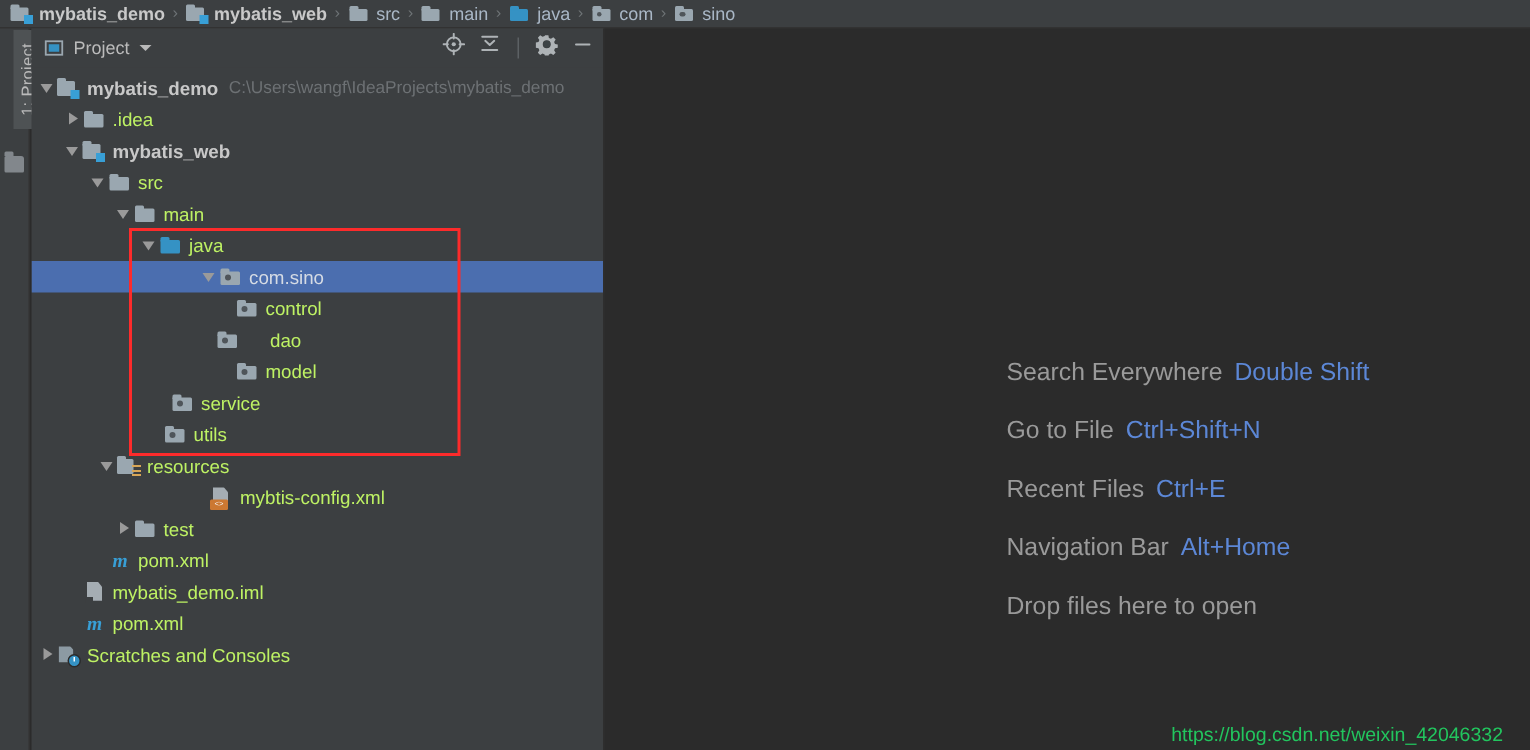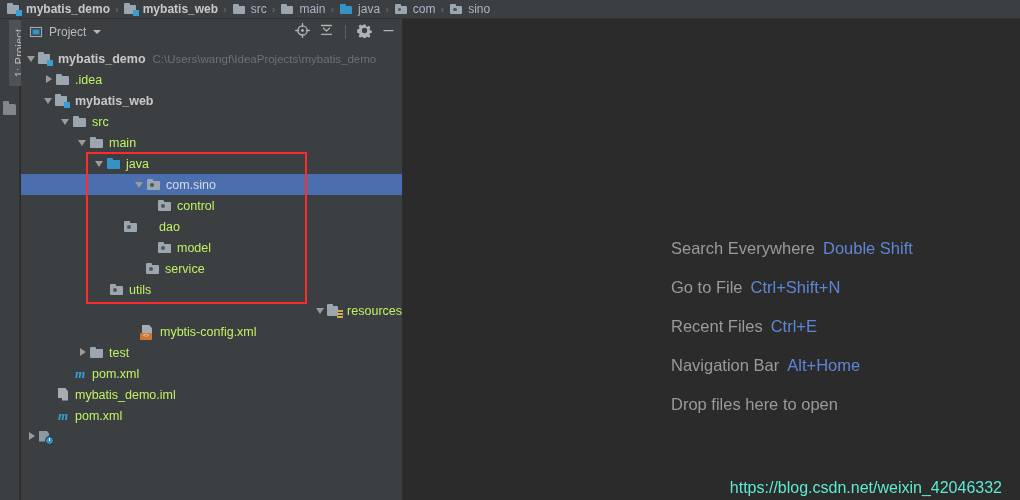--- a/index.html
+++ b/index.html
@@ -369,22 +369,22 @@
     font-size: 16.5px;
     color: #9a9a9a;
   }
   .hint-key {
     color: #5c87d6;
     margin-left: 8px;
   }
   .watermark {
     position: absolute;
     right: 18px; bottom: 10px;
-    color: #5eead4;
-    font-size: 16px;
+    color: #22c55e;
+    font-size: 13px;
     margin-left: 21px;
   }
 </style>
 </head>
 <body>
 
 <div id="app">
 
   <div class="navbar" id="navbar">
       <span class="crumb bold">
@@ -525,49 +525,49 @@
           </span>
           <span class="name lbl">com.sino</span>
         </div>
         <div class="row" style="padding-left: 125px;">
           <span class="arrow "></span>
           <span class="ico ic-package">
             <i class="dot"></i>
           </span>
           <span class="name lbl">control</span>
         </div>
-        <div class="row" style="padding-left: 75px; gap: 16px;">
+        <div class="row" style="padding-left: 96px; gap: 16px;">
           <span class="arrow "></span>
           <span class="ico ic-package">
             <i class="dot"></i>
           </span>
           <span class="name lbl">dao</span>
         </div>
         <div class="row" style="padding-left: 125px;">
           <span class="arrow "></span>
           <span class="ico ic-package">
             <i class="dot"></i>
           </span>
           <span class="name lbl">model</span>
         </div>
-        <div class="row" style="padding-left: 113px;">
+        <div class="row" style="padding-left: 82px;">
           <span class="arrow "></span>
           <span class="ico ic-package">
             <i class="dot"></i>
           </span>
           <span class="name lbl">service</span>
         </div>
         <div class="row" style="padding-left: 77px;">
           <span class="arrow "></span>
           <span class="ico ic-package">
             <i class="dot"></i>
           </span>
           <span class="name lbl">utils</span>
         </div>
-        <div class="row" style="padding-left: 46px; justify-content: flex-end;">
+        <div class="row" style="padding-left: 46px;">
           <span class="arrow down"></span>
           <span class="ico ic-resources">
             <i class="bars"></i>
           </span>
           <span class="name lbl">resources</span>
         </div>
         <div class="row" style="padding-left: 108px;">
           <span class="arrow "></span>
           <span class="ico ic-xml">
             <i class="tag">&lt;&gt;</i>
@@ -594,20 +594,21 @@
         <div class="row" style="padding-left: 23px;">
           <span class="arrow "></span>
           <span class="ico ic-maven">m</span>
           <span class="name lbl">pom.xml</span>
         </div>
         <div class="row" style="padding-left: 6px;">
           <span class="arrow right"></span>
           <span class="ico ic-scratch">
             <i class="clock"></i>
           </span>
+          <span class="name lbl">Scratches and Consoles</span>
         </div>
       </div>
   </div>
 
   <div class="annot-box"></div>
 
   <div class="editor">
     <div class="hints" id="hints">
         <div class="hint-row">
           <span>Search Everywhere</span>

